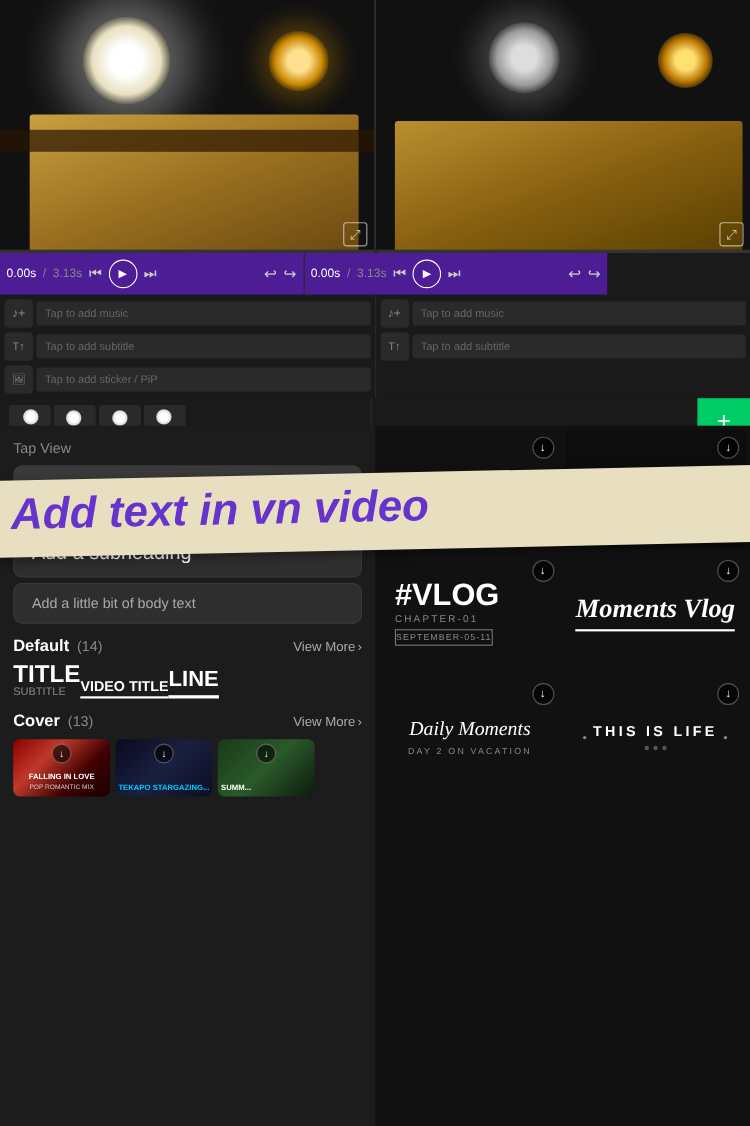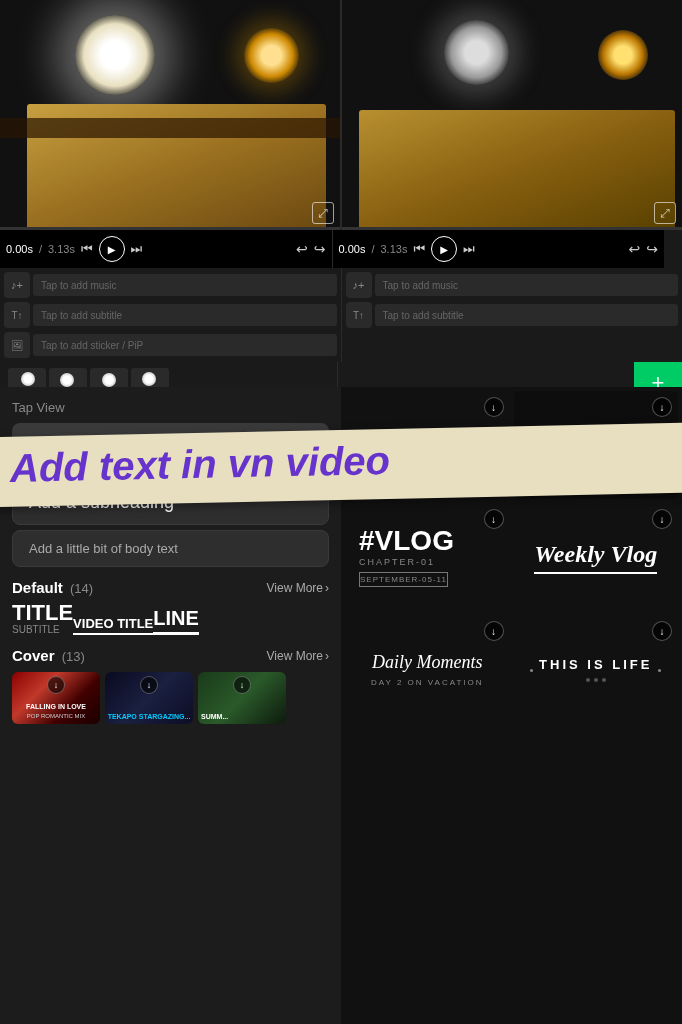--- a/index.html
+++ b/index.html
@@ -35,21 +35,21 @@
     <div style="width:100%;height:100%;background:#111;position:relative;">
       <div style="position:absolute;top:20px;left:30%;width:65px;height:65px;border-radius:50%;background:radial-gradient(circle,#ddd 25%,#999 55%,transparent 80%);box-shadow:0 0 25px 12px rgba(200,200,200,0.25);"></div>
       <div style="position:absolute;top:30px;right:10%;width:50px;height:50px;border-radius:50%;background:radial-gradient(circle,#ffe070 25%,#bb7700 55%,transparent 80%);"></div>
       <div style="position:absolute;bottom:0;left:5%;right:2%;height:52%;background:linear-gradient(160deg,#b89030,#886010,#584000);border-radius:3px 3px 0 0;"></div>
     </div>
     <div style="position:absolute;bottom:6px;right:6px;width:22px;height:22px;border:1.5px solid rgba(255,255,255,0.6);border-radius:3px;display:flex;align-items:center;justify-content:center;color:rgba(255,255,255,0.7);font-size:12px;">⤢</div>
     <div style="position:absolute;bottom:0;left:0;right:0;height:3px;background:#333;"></div>
   </div>
 </div>
 
-<div style="display:flex;width:664px;background:#000000;">
+<div style="display:flex;width:552px;background:#4c1d95;">
 
   <div style="flex:1;display:flex;align-items:center;height:38px;padding:0 6px;gap:6px;">
     <span style="color:#fff;font-size:11px;">0.00s</span>
     <span style="color:#888;font-size:11px;">/</span>
     <span style="color:#888;font-size:11px;">3.13s</span>
     <button style="background:none;border:none;color:#ccc;font-size:13px;cursor:pointer;">⏮</button>
     <button style="width:26px;height:26px;border-radius:50%;border:1.5px solid #fff;background:none;color:#fff;font-size:10px;cursor:pointer;display:flex;align-items:center;justify-content:center;">▶</button>
     <button style="background:none;border:none;color:#ccc;font-size:13px;cursor:pointer;">⏭</button>
     <button style="background:none;border:none;color:#ccc;font-size:14px;cursor:pointer;margin-left:auto;">↩</button>
     <button style="background:none;border:none;color:#ccc;font-size:14px;cursor:pointer;">↪</button>
@@ -207,21 +207,21 @@
 
     <div style="position:relative;height:108px;border-radius:6px;overflow:hidden;cursor:pointer;background:#111;display:flex;flex-direction:column;align-items:flex-start;justify-content:center;padding:10px 14px;">
       <div style="position:absolute;top:6px;right:6px;width:20px;height:20px;border-radius:50%;background:rgba(0,0,0,0.7);border:1px solid rgba(255,255,255,0.3);color:#fff;font-size:10px;display:flex;align-items:center;justify-content:center;">↓</div>
       <div style="color:#fff;font-size:28px;font-weight:900;text-transform:uppercase;line-height:1;">#VLOG</div>
       <div style="color:#888;font-size:9px;letter-spacing:2px;text-transform:uppercase;margin-top:2px;">CHAPTER-01</div>
       <div style="border:1px solid #777;color:#888;font-size:8px;padding:2px 0;margin-top:5px;letter-spacing:1px;">SEPTEMBER-05-11</div>
     </div>
 
     <div style="position:relative;height:108px;border-radius:6px;overflow:hidden;cursor:pointer;background:#111;display:flex;align-items:center;justify-content:center;">
       <div style="position:absolute;top:6px;right:6px;width:20px;height:20px;border-radius:50%;background:rgba(0,0,0,0.7);border:1px solid rgba(255,255,255,0.3);color:#fff;font-size:10px;display:flex;align-items:center;justify-content:center;">↓</div>
-      <div style="color:#fff;font-size:24px;font-style:italic;font-weight:700;font-family:Georgia,serif;border-bottom:2px solid #fff;padding-bottom:4px;text-align:center;">Weekly Vlog</div>
+      <div style="color:#fff;font-size:24px;font-style:italic;font-weight:700;font-family:Georgia,serif;border-bottom:2px solid #fff;padding-bottom:4px;text-align:center;">Moments Vlog</div>
     </div>
 
     <div style="position:relative;height:108px;border-radius:6px;overflow:hidden;cursor:pointer;background:#111;display:flex;flex-direction:column;align-items:center;justify-content:center;gap:5px;">
       <div style="position:absolute;top:6px;right:6px;width:20px;height:20px;border-radius:50%;background:rgba(0,0,0,0.7);border:1px solid rgba(255,255,255,0.3);color:#fff;font-size:10px;display:flex;align-items:center;justify-content:center;">↓</div>
       <div style="color:#fff;font-size:18px;font-style:italic;font-family:Georgia,serif;">Daily Moments</div>
       <div style="color:#888;font-size:8px;letter-spacing:2px;text-transform:uppercase;">DAY 2 ON VACATION</div>
     </div>
 
     <div style="position:relative;height:108px;border-radius:6px;overflow:hidden;cursor:pointer;background:#111;display:flex;flex-direction:column;align-items:center;justify-content:center;gap:6px;">
       <div style="position:absolute;top:6px;right:6px;width:20px;height:20px;border-radius:50%;background:rgba(0,0,0,0.7);border:1px solid rgba(255,255,255,0.3);color:#fff;font-size:10px;display:flex;align-items:center;justify-content:center;">↓</div>

